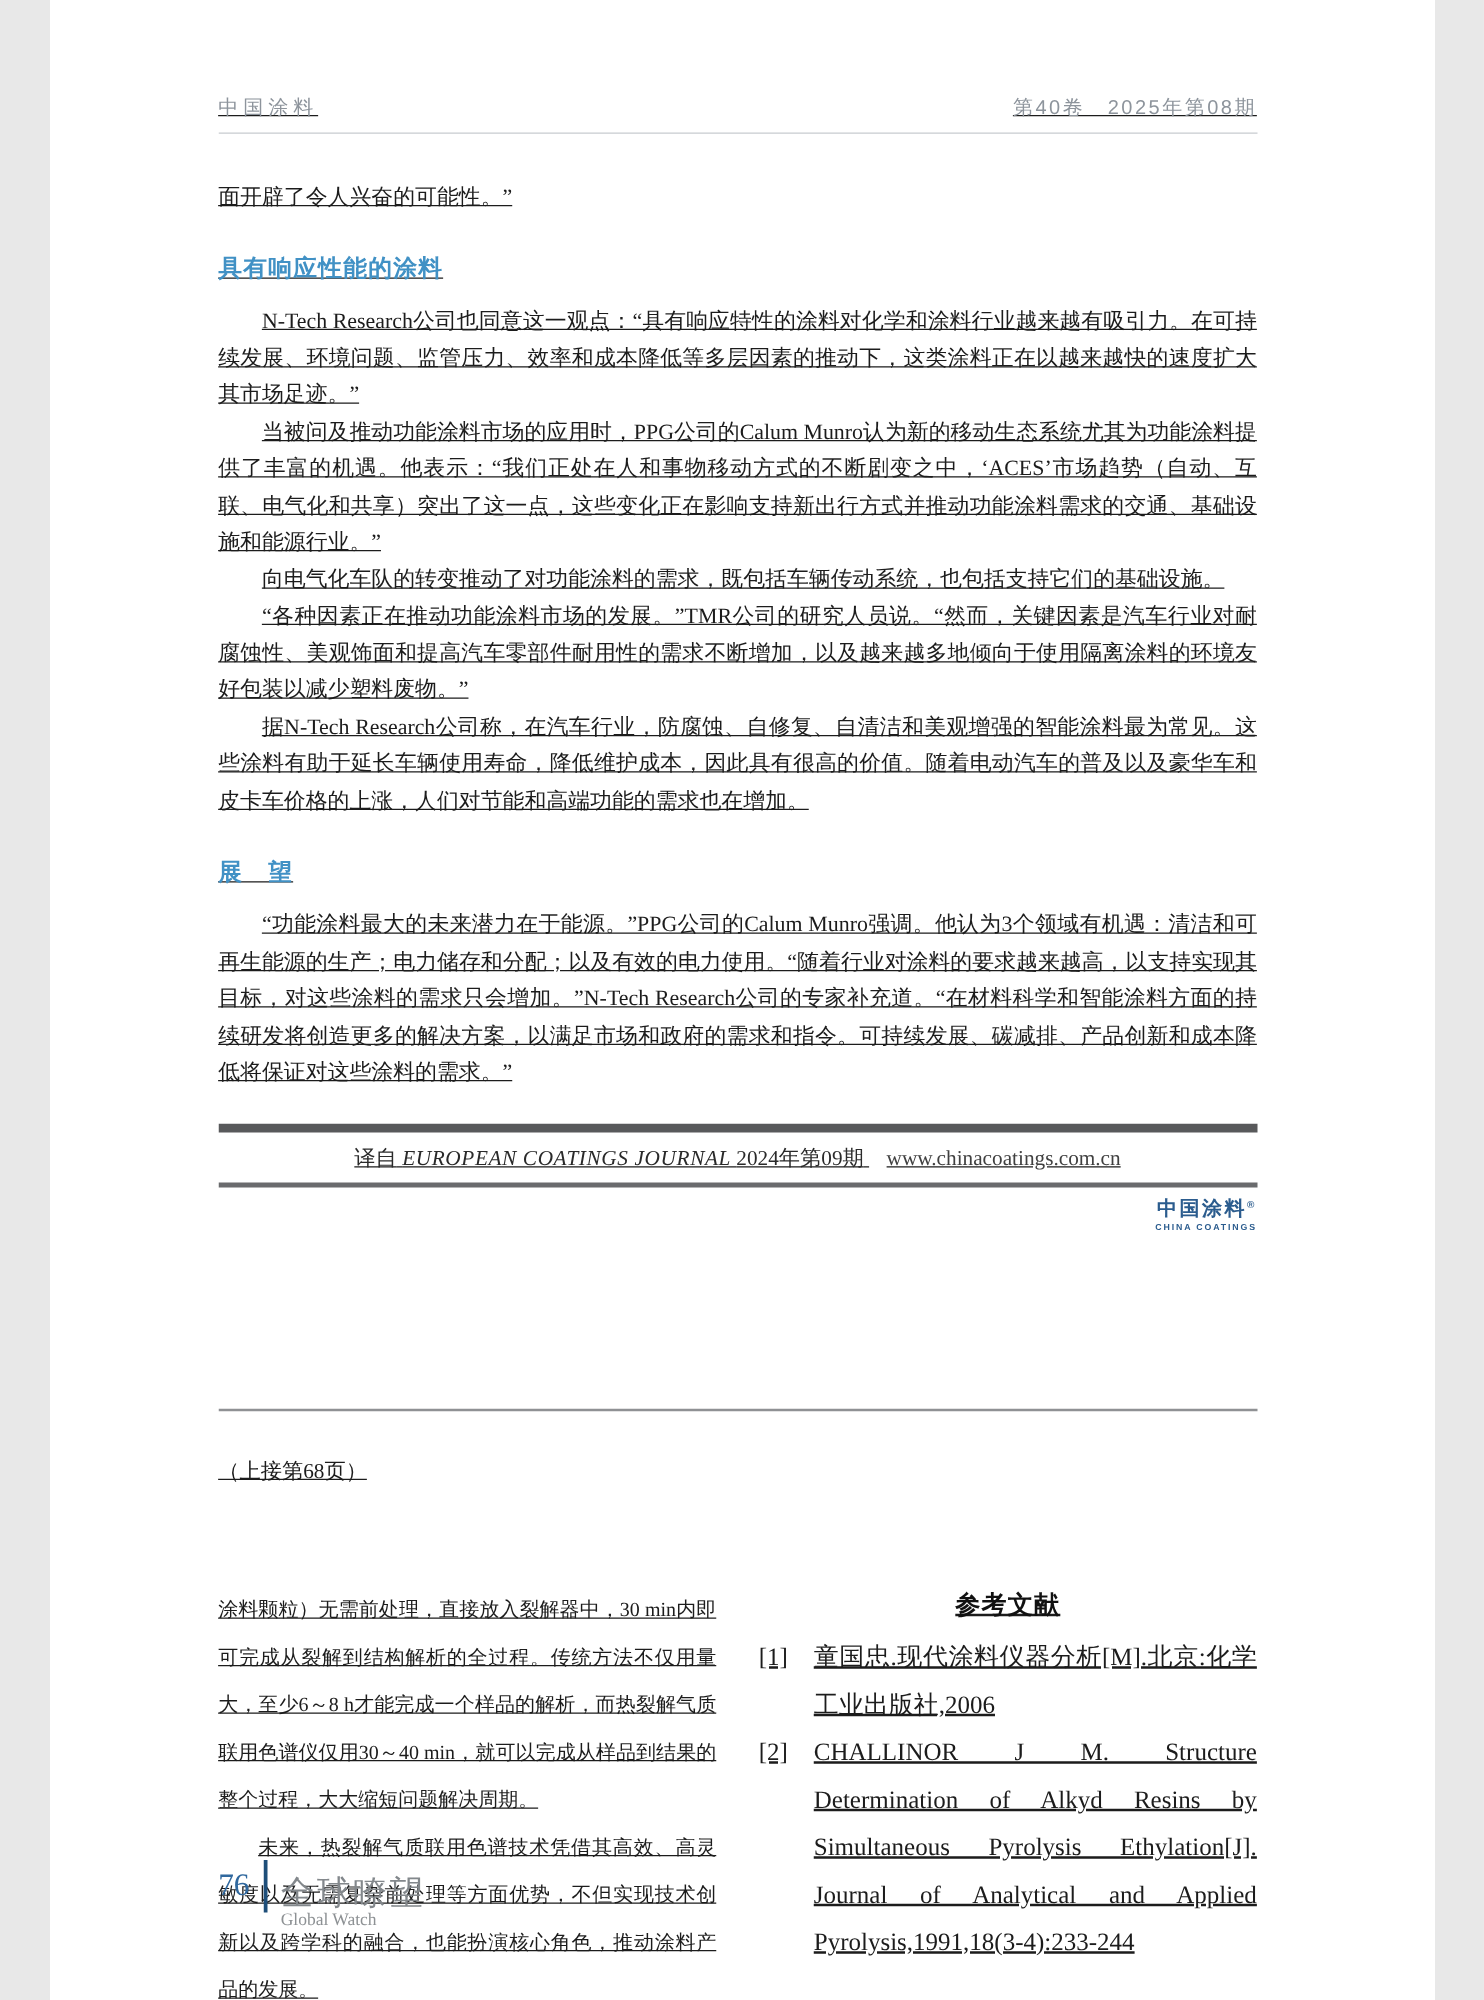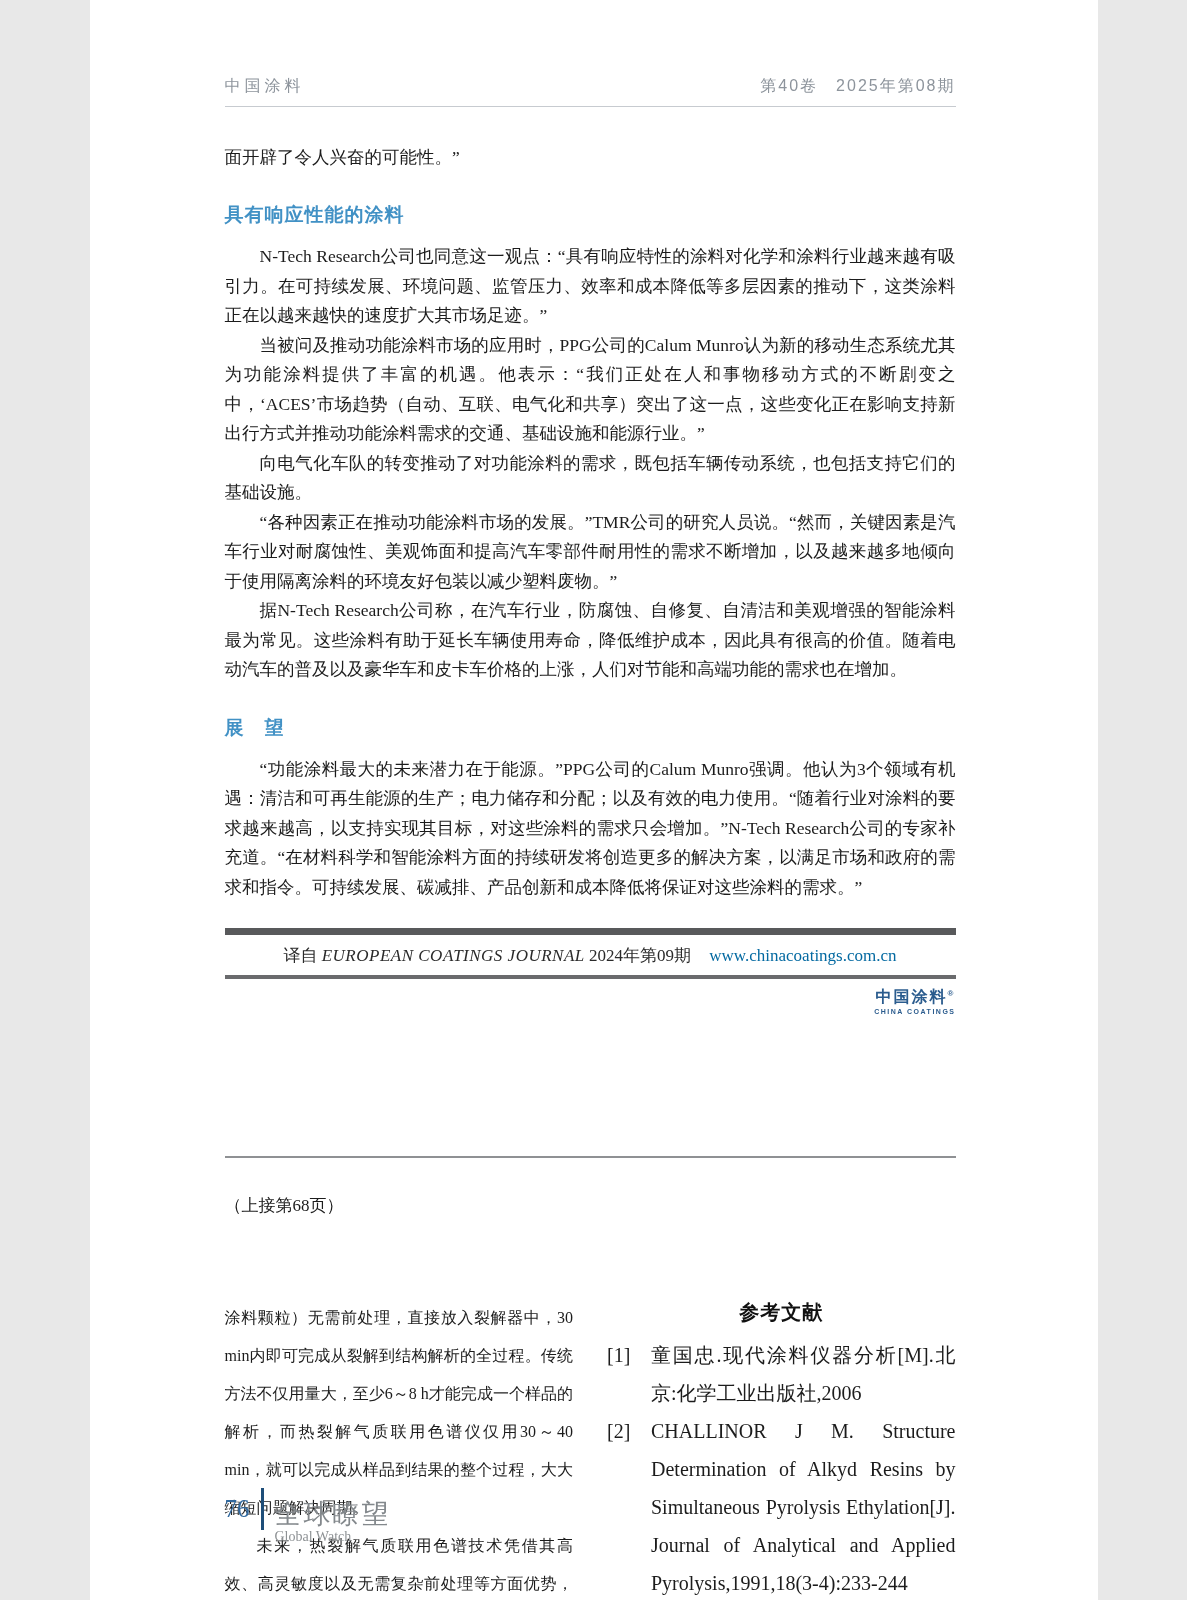--- a/index.html
+++ b/index.html
@@ -1,23 +1,24 @@
 <!DOCTYPE html>
 <html><head>
 <meta charset="utf-8">
 <style>
   html,body{margin:0;padding:0;background:#e8e8e8;}
   .page{
     position:relative;
-    width:1008px;height:1600px;
+    width:1108px;height:1600px;
     margin:0 auto;
     background:#ffffff;
     font-family:"Liberation Serif","DejaVu Serif",serif;
     color:#1c1c1c;
     overflow:hidden;
+    text-decoration:underline;
   }
   .content{margin:0 142px 0 135px;}
   
   .header-row{
     display:flex;justify-content:space-between;align-items:flex-end;
     padding-top:76px;padding-bottom:9px;
     border-bottom:1px solid #c7cbd0;
     font-family:"Liberation Sans","DejaVu Sans",sans-serif;
     font-size:16px;color:#8d949c;letter-spacing:4px;
   }
@@ -35,21 +36,21 @@
     margin:0;
   }
   
   .src-block{margin-top:26px;}
   .bar-thick{height:7px;background:#58595b;}
   .bar-thin{height:4px;background:#6a6b6d;}
   .src-line{
     text-align:center;font-size:17px;padding:9px 0 8px 0;color:#2a2a2a;
   }
   .src-line .jrnl{font-style:italic;letter-spacing:0.5px;}
-  .src-line .url{color:#0369a1;margin-left:14px;margin-top:32px;}
+  .src-line .url{color:#404040;margin-left:14px;margin-top:32px;}
   
   .cc-logo{display:inline-block;text-align:right;line-height:1;}
   .cc-logo .cn{
     font-family:"Liberation Sans","DejaVu Sans",sans-serif;
     font-weight:bold;font-size:16px;color:#2b5c8e;letter-spacing:2px;
   }
   .cc-logo .cn sup{font-size:8px;}
   .cc-logo .en{
     font-family:"Liberation Sans","DejaVu Sans",sans-serif;
     font-weight:bold;font-size:7px;color:#2b5c8e;letter-spacing:1.5px;margin-top:3px;

